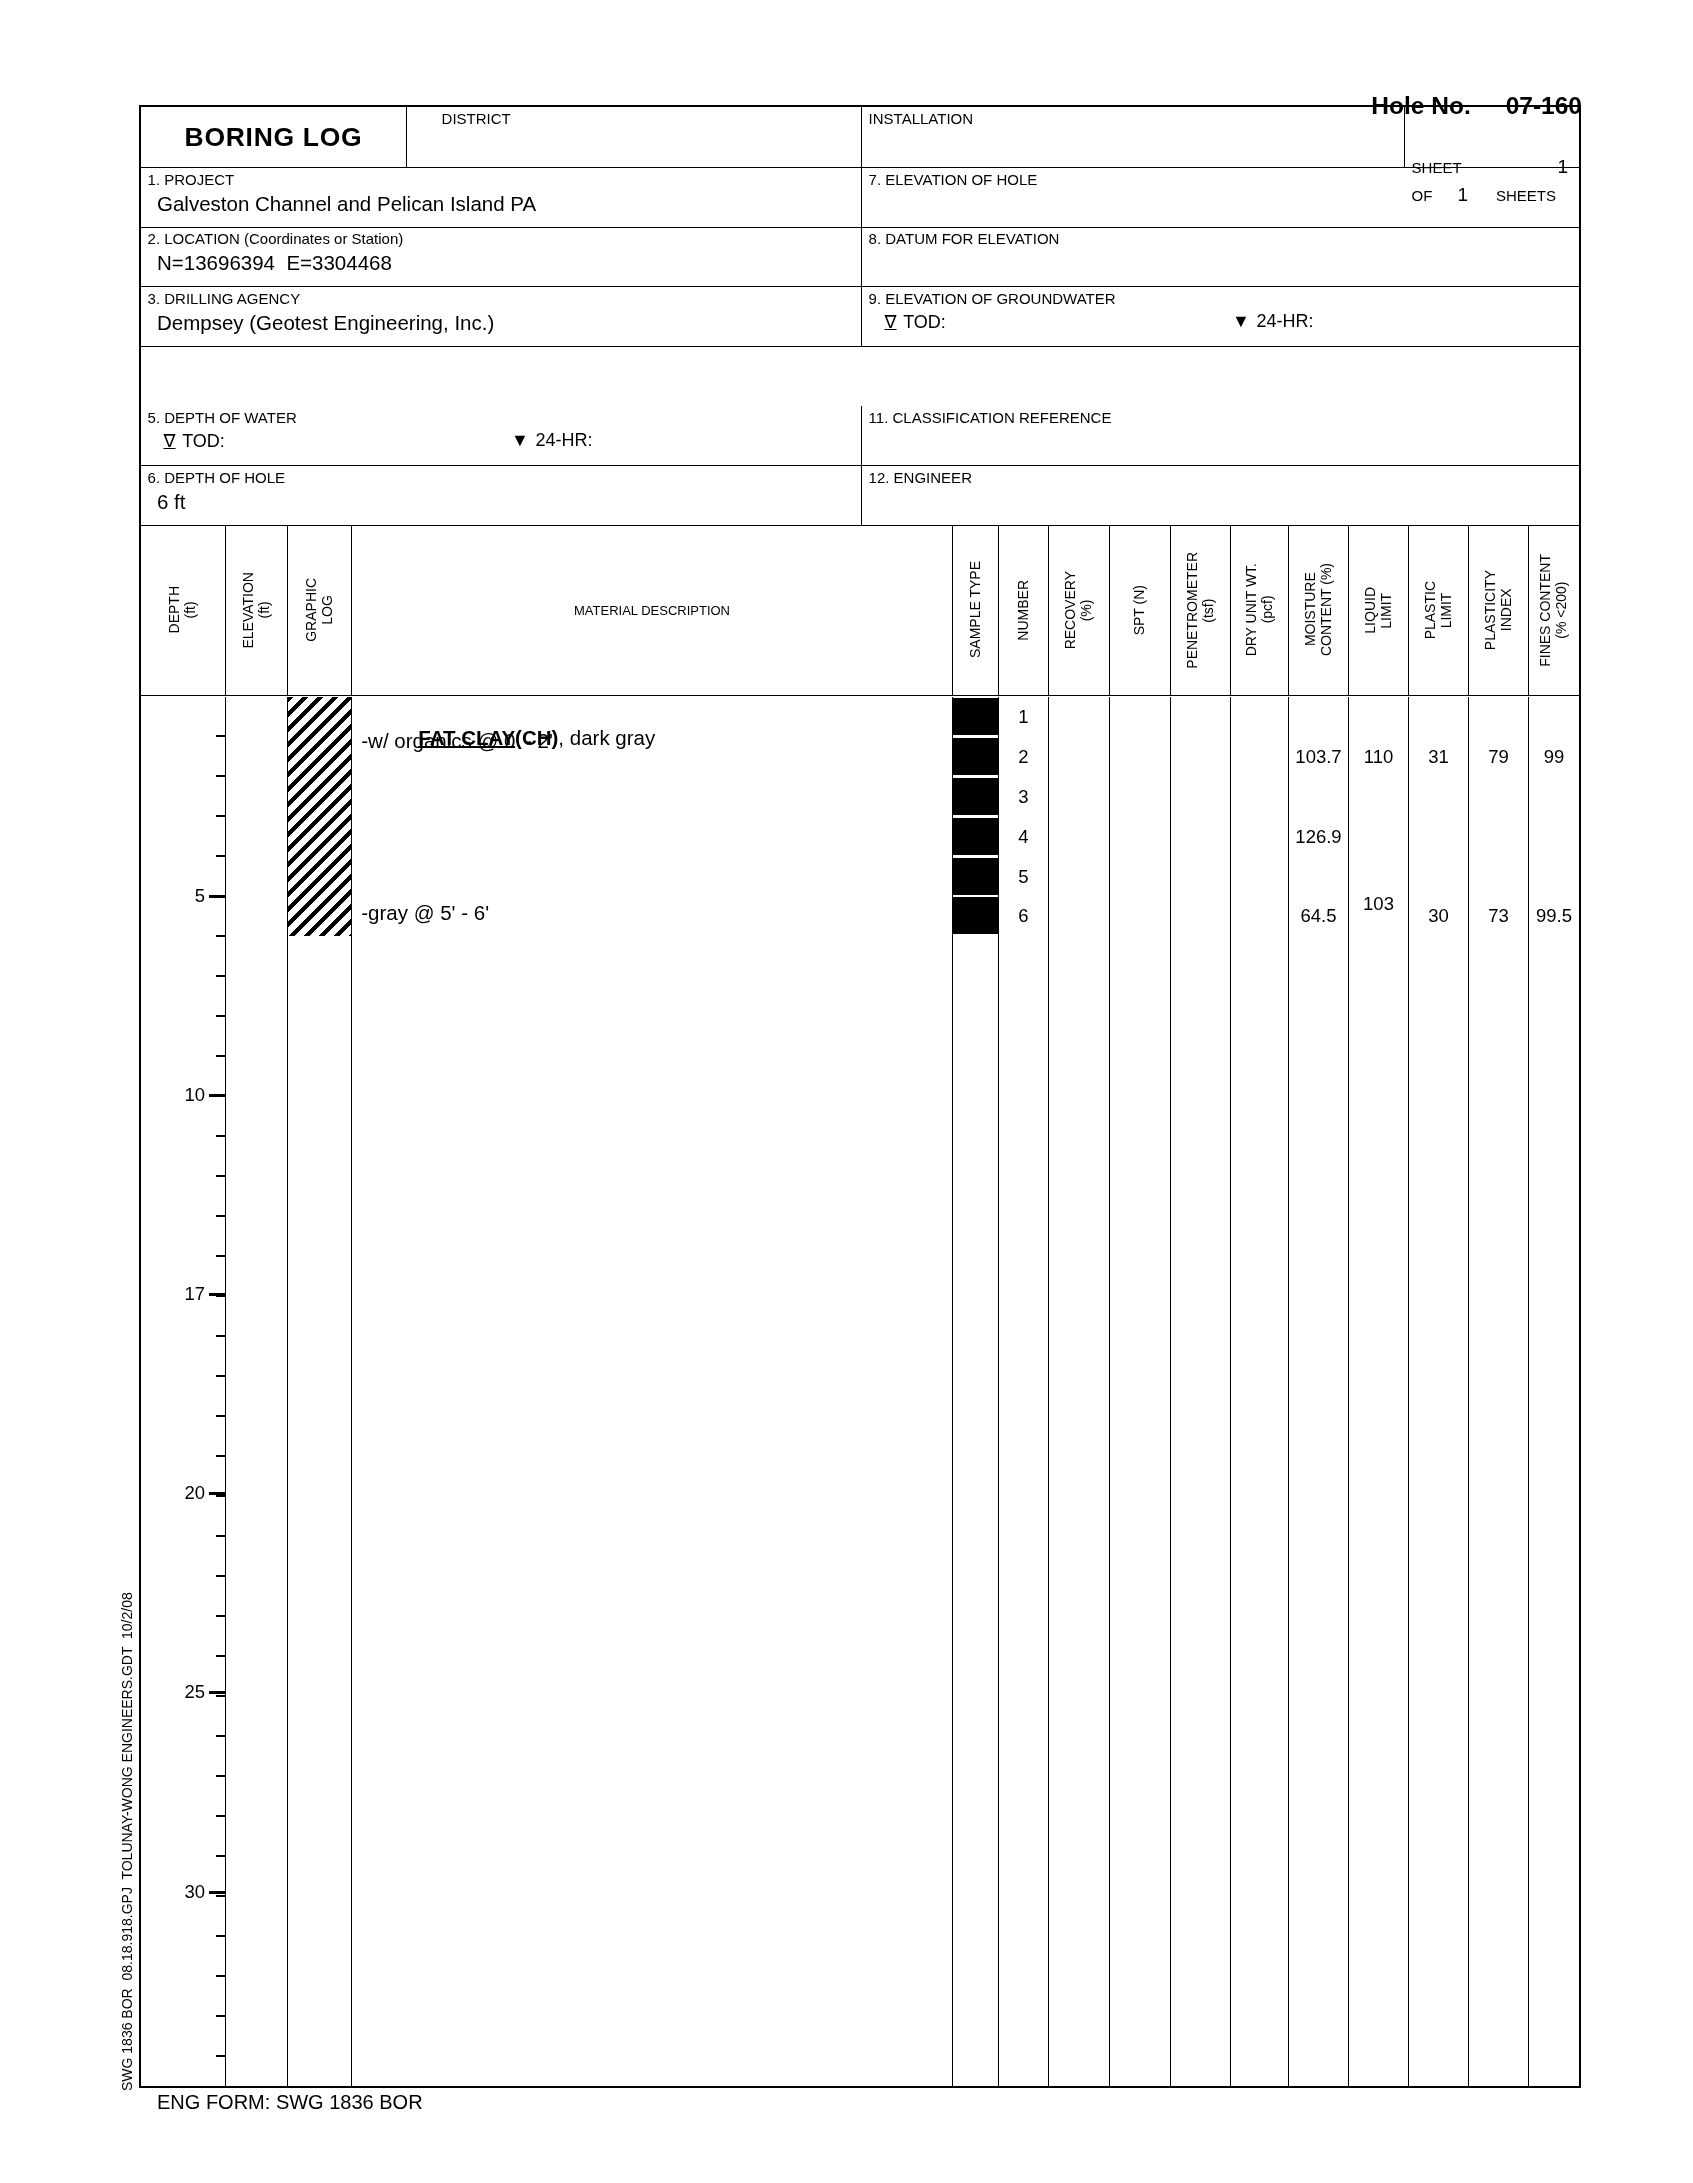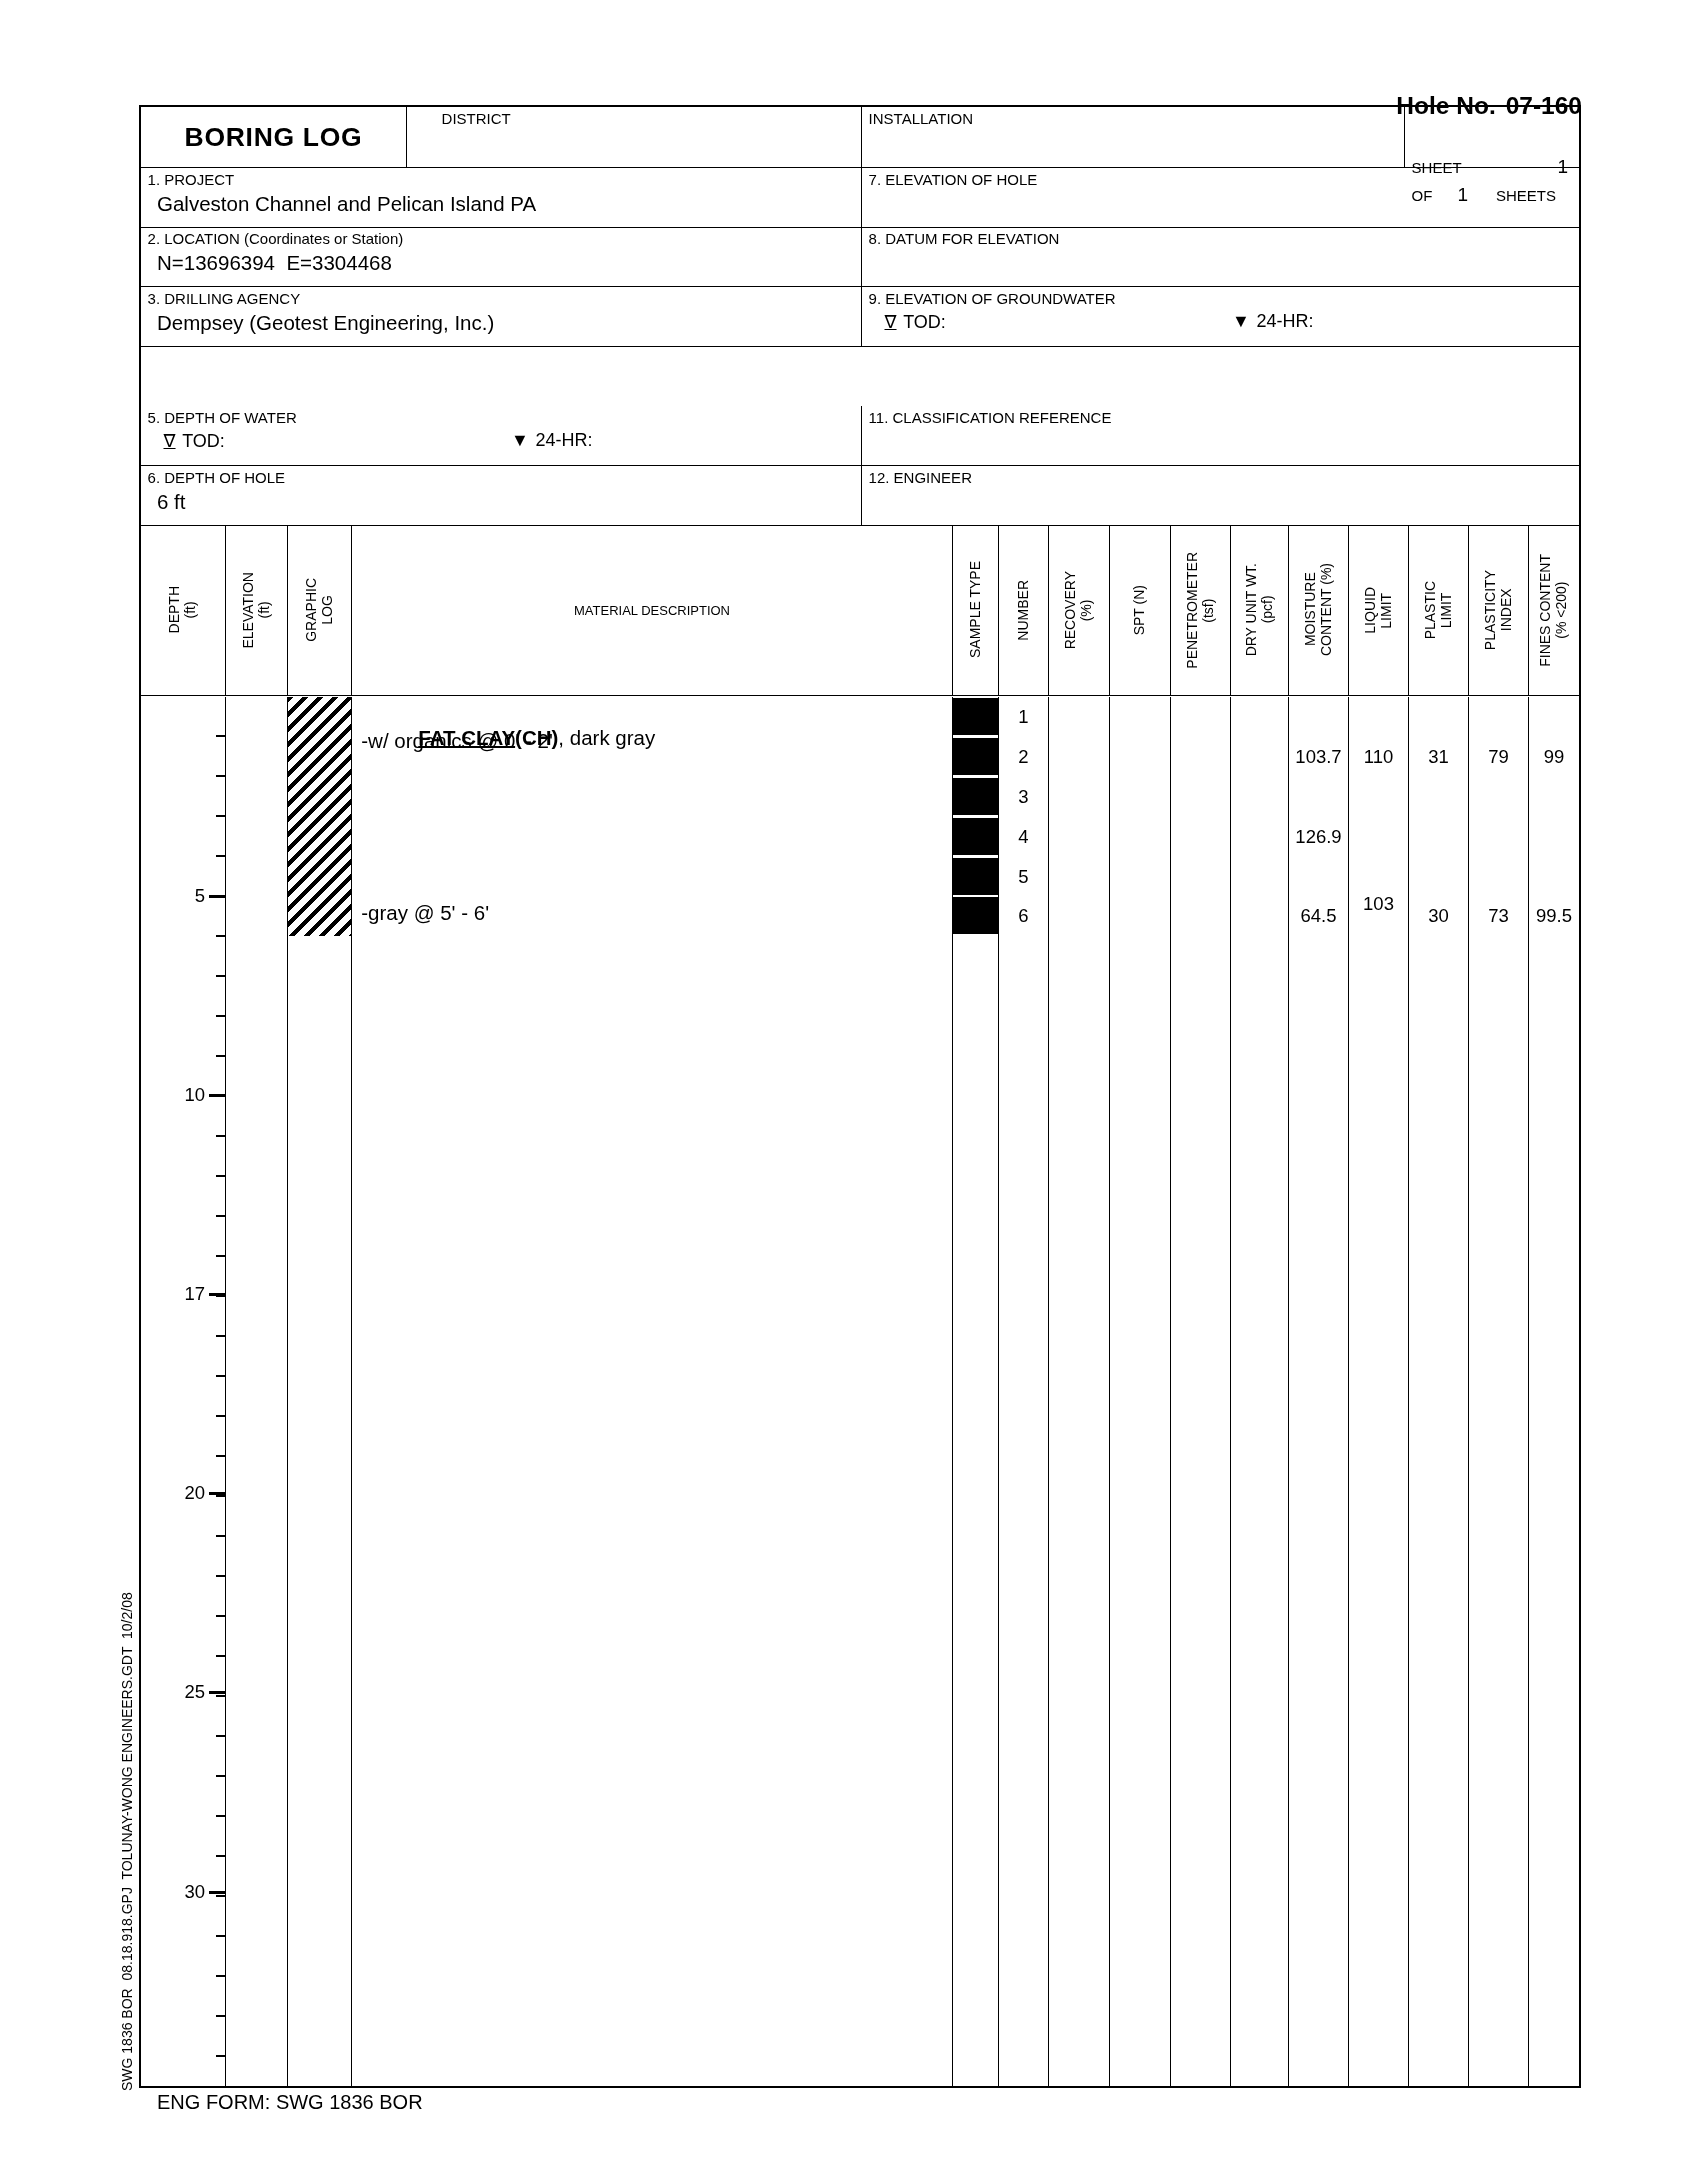--- a/index.html
+++ b/index.html
@@ -1,21 +1,21 @@
 <!DOCTYPE html>
 <html style="font-size:10.6px"><head>
 <meta charset="utf-8">
 <style>
   html,body{margin:0;padding:0;background:#fff;}
   .page{position:relative;width:1694px;height:2183px;background:#ffffff;color:#000;
         font-family:"Liberation Sans","DejaVu Sans",sans-serif;overflow:hidden;}
 
   
   .hole-no{position:absolute;top:64px;right:112px;font-size:24.5px;font-weight:bold;white-space:pre;}
-  .hole-no .num{margin-left:10px;}
+  .hole-no .num{margin-left:35px;}
 
   
   .form{position:absolute;left:139px;top:105px;width:1442px;height:1983px;
         border:2px solid #000;box-sizing:border-box;}
 
   
   .band-header{position:absolute;left:0;top:0;width:100%;height:61px;border-bottom:1.3px solid #000;box-sizing:border-box;}
   .band-header>div{position:absolute;top:0;height:100%;box-sizing:border-box;}
   .title-box{left:0;width:266px;border-right:1.3px solid #000;display:flex;align-items:center;justify-content:center;
              font-size:26.5px;font-weight:bold;letter-spacing:0.7px;}

